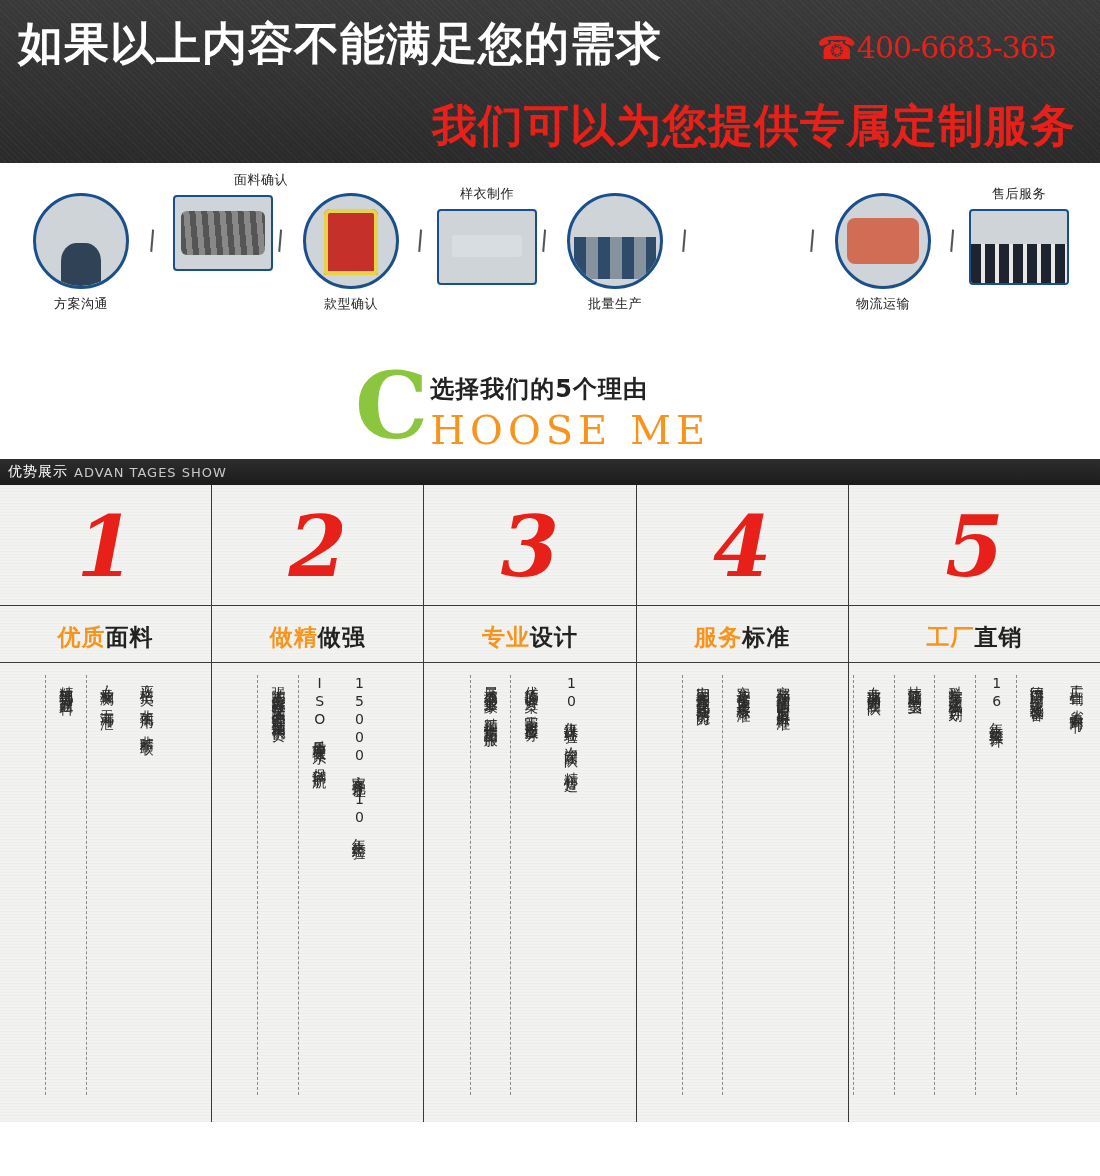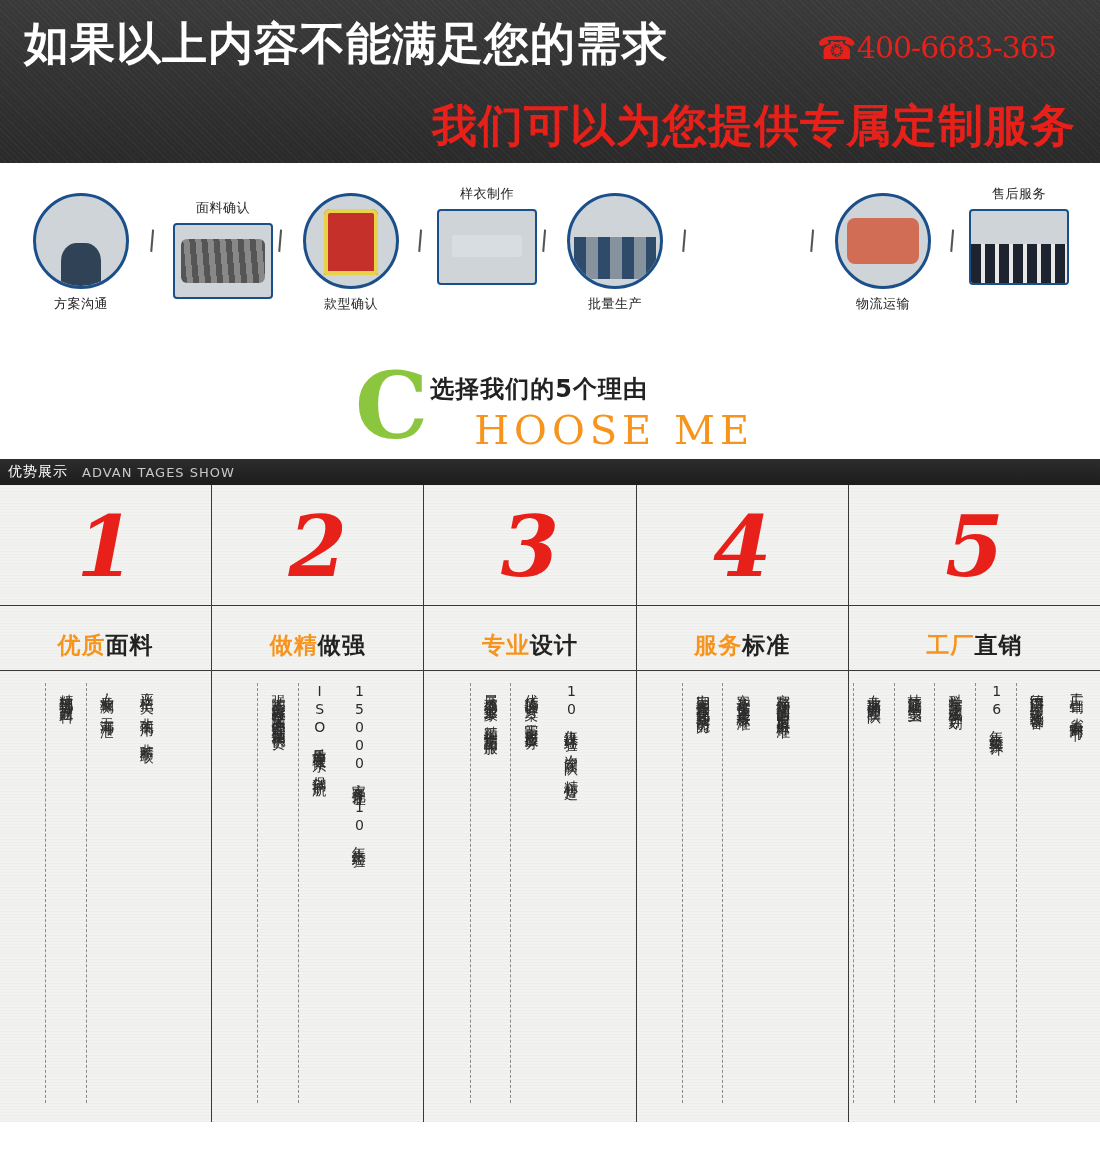--- a/index.html
+++ b/index.html
@@ -13,21 +13,21 @@
   
   .header {
     height: 163px;
     background:
       repeating-linear-gradient(45deg, rgba(255,255,255,0.035) 0px, rgba(255,255,255,0.035) 1px, transparent 1px, transparent 4px),
       linear-gradient(#3a3a3a, #2a2a2a);
     position: relative;
   }
   .hdr-line1 {
     position: absolute;
-    left: 24px; top: 14px;
+    left: 18px; top: 14px;
     font-size: 45px;
     font-weight: bold;
     color: #ffffff;
     letter-spacing: 1px;
     font-family: "DejaVu Sans", "Liberation Sans", sans-serif;
   }
   .hdr-phone {
     position: absolute;
     right: 44px; top: 30px;
     display: flex;
@@ -165,31 +165,30 @@
     color: #222;
     font-weight: bold;
     letter-spacing: 1px;
   }
   .choose-en {
     font-size: 40px;
     color: #f7941d;
     font-family: "DejaVu Serif", "Liberation Serif", serif;
     letter-spacing: 5px;
     margin-top: 2px;
-    margin-left: 44px;
   }
 
   
   .adv-bar {
     height: 26px;
     background: linear-gradient(#2d2d2d, #1c1c1c);
     display: flex;
     align-items: center;
     padding-left: 8px;
-    gap: 14px;
+    gap: 6px;
   }
   .adv-cn { color: #ffffff; font-size: 14px; letter-spacing: 1px; }
   .adv-en { color: #c8c8c8; font-size: 13px; letter-spacing: 1px; }
 
   
   .reasons {
     display: flex;
     background:
       repeating-linear-gradient(0deg, rgba(0,0,0,0.018) 0 1px, transparent 1px 3px),
       #f2f2f0;
@@ -214,21 +213,21 @@
     font-style: italic;
   }
   .col .hrule {
     width: 100%;
     border-top: 1px solid #3a3a3a;
     margin-top: 16px;
   }
   .col .title {
     font-size: 23px;
     font-weight: bold;
-    margin-top: 24px;
+    margin-top: 16px;
     white-space: nowrap;
     letter-spacing: 1px;
   }
   .col .title .o { color: #f7941d; }
   .col .title .d { color: #222222; }
   .col .hrule2 {
     width: 100%;
     border-top: 1px solid #3a3a3a;
     margin-top: 9px;
   }
@@ -270,21 +269,21 @@
 
 
   <div class="process">
 
     <div class="step" style="left:16px; top:30px;">
       <div class="thumb img-a"></div>
       <div class="cap">方案沟通</div>
     </div>
     <div class="arrow" style="left:148px; top:62px;">\</div>
 
-    <div class="step up sq" style="left:158px; top:36px;">
+    <div class="step up sq" style="left:158px; top:8px;text-align:right;">
       <div class="cap">面料确认</div>
       <div class="thumb img-b"></div>
     </div>
     <div class="arrow" style="left:276px; top:62px;">\</div>
 
     <div class="step" style="left:286px; top:30px;">
       <div class="thumb img-c"></div>
       <div class="cap">款型确认</div>
     </div>
     <div class="arrow" style="left:416px; top:62px;">\</div>

